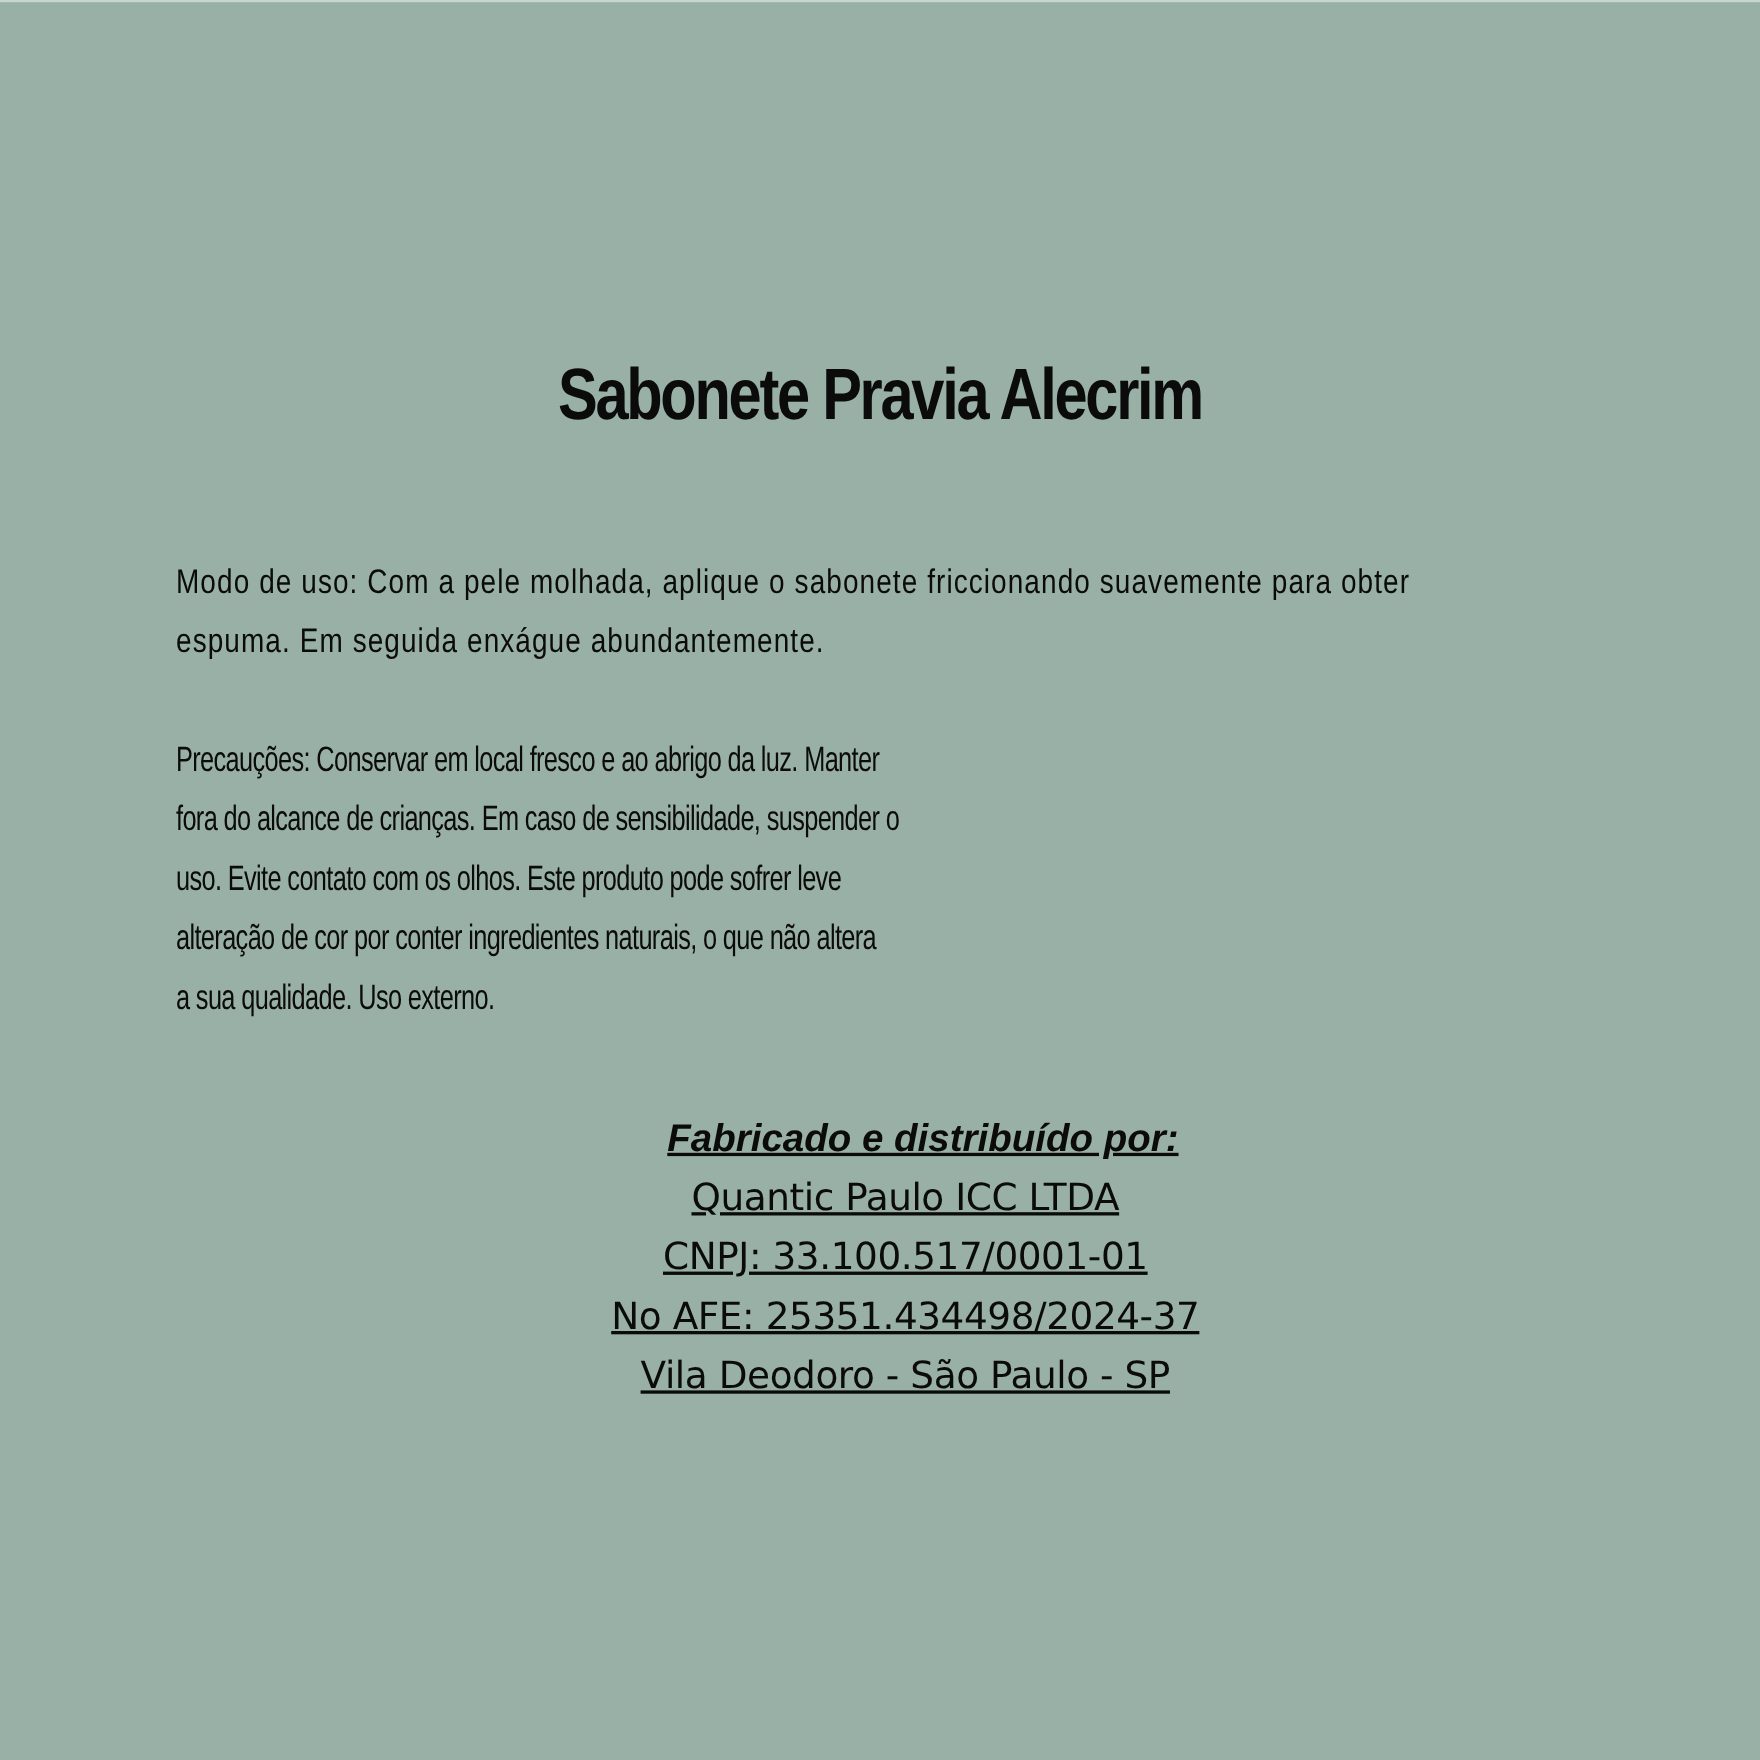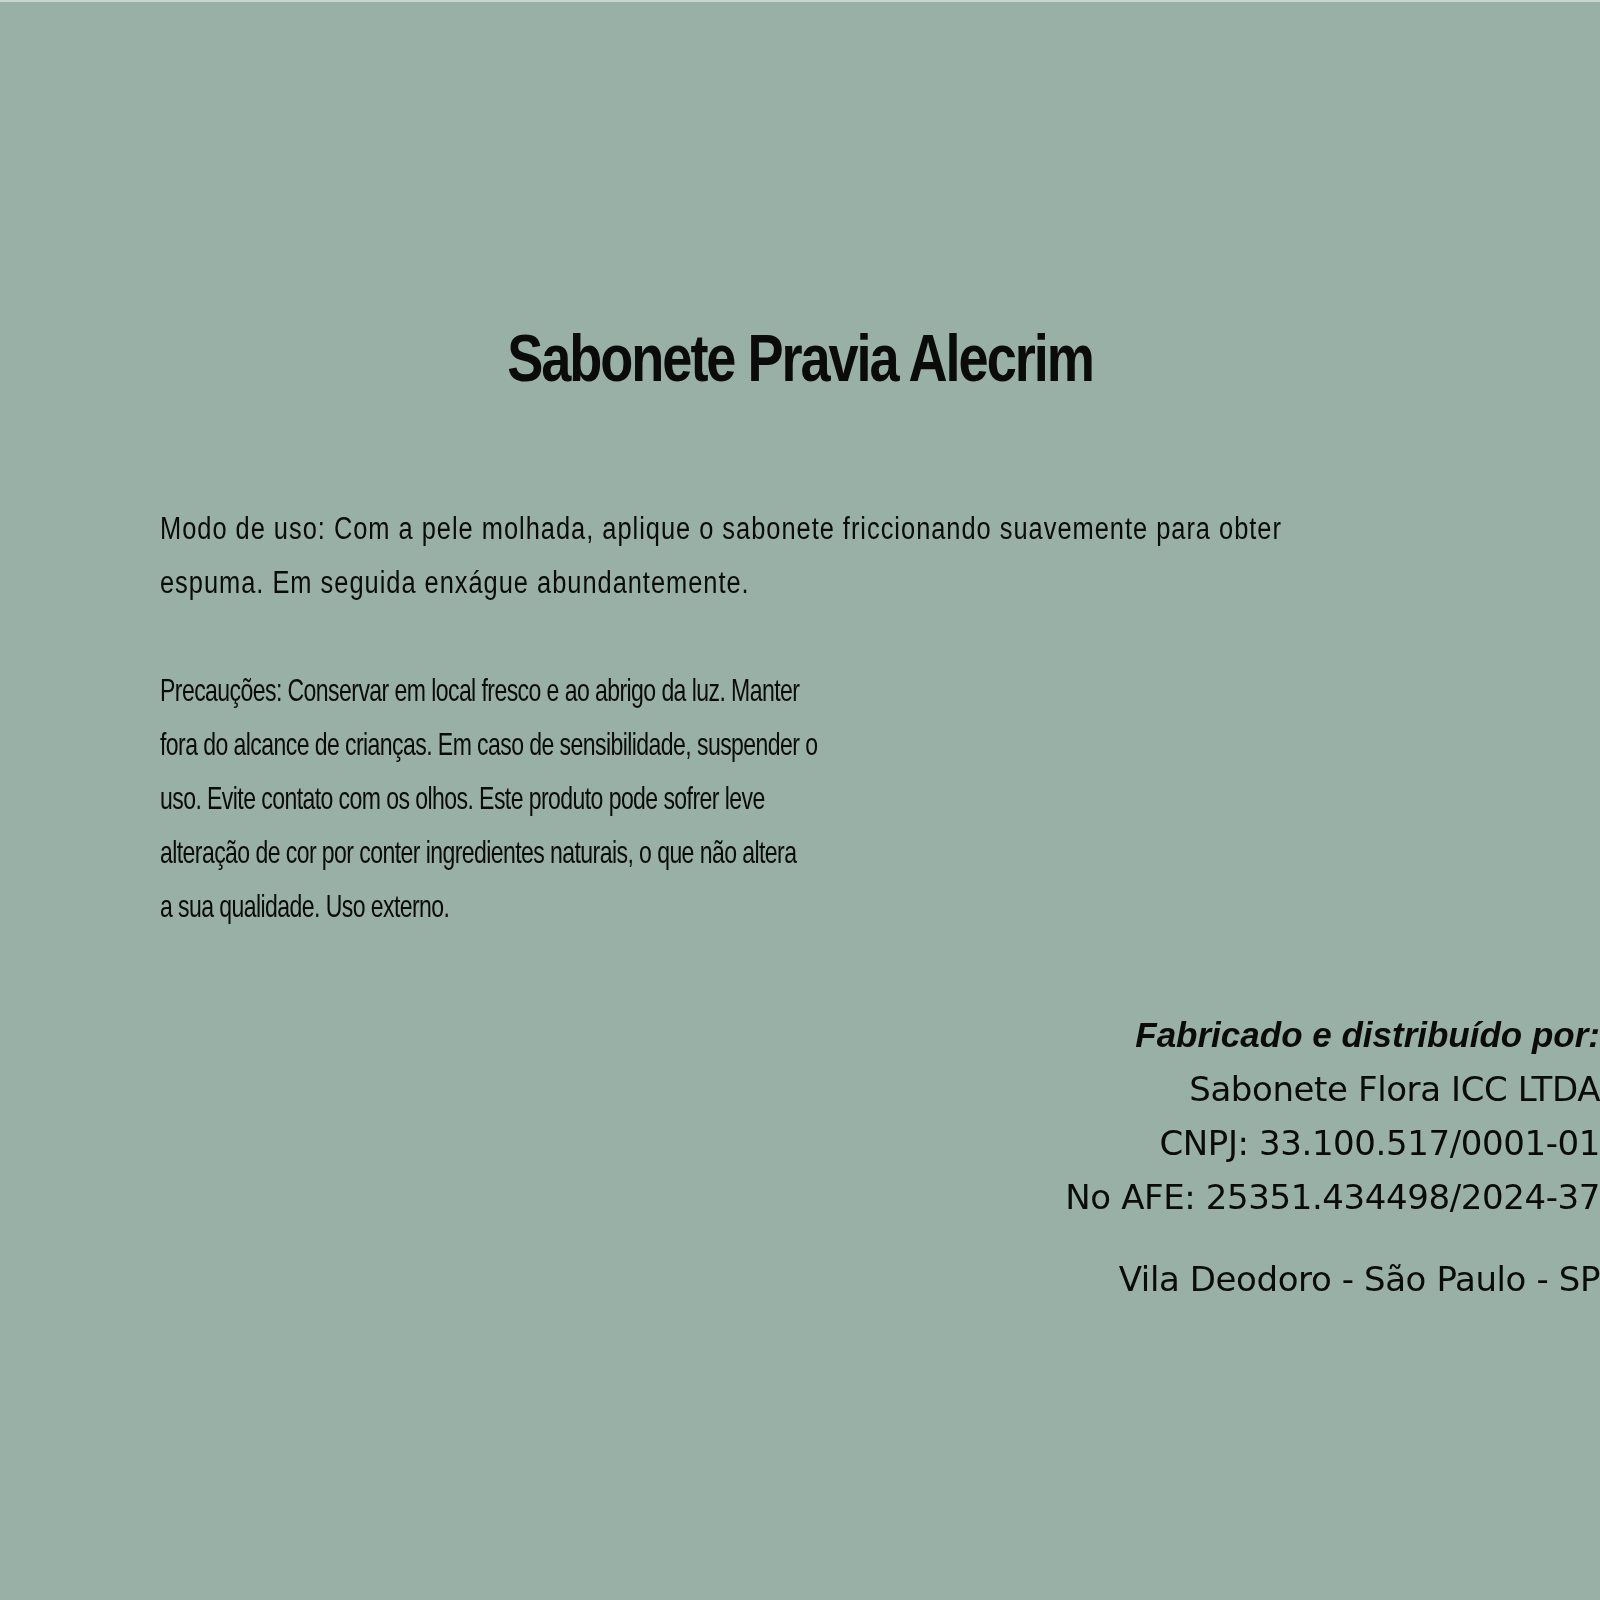--- a/index.html
+++ b/index.html
@@ -59,42 +59,43 @@
       line-height: 54px;
       letter-spacing: -0.8px;
       transform: scaleX(0.72);
       transform-origin: 0 0;
     }
     .maker {
       position: absolute;
       left: 0;
       top: 1008px;
       width: 1600px;
-      text-align: right;
+      text-align: center;
       font-family: "DejaVu Sans", sans-serif;
+      text-decoration: underline;
     }
     .maker-heading {
       font-family: "Liberation Sans", sans-serif;
       font-weight: bold;
       font-style: italic;
       font-size: 35px;
       line-height: 54px;
       margin-left: 78px;
     }
     .maker-line {
       font-size: 34px;
       line-height: 54px;
       letter-spacing: -0.4px;
     }
     .ml-0 { margin-left: 46px; }
     .ml-1 { margin-left: 46px; }
     .ml-2 { margin-left: 46px; }
     .ml-3 { margin-left: 46px; }
     .ml-4 { margin-left: 46px; }
-    .ml-5 { margin-left: 46px; margin-top: 28px; }
+    .ml-5 { margin-left: 46px; }
     .ml-6 { margin-left: 46px; }
   </style>
 </head>
 <body>
 
 <div class="top-line"></div>
 
 <h1 class="title" style="margin:0;">Sabonete Pravia Alecrim</h1>
 
 <section class="usage">
@@ -105,17 +106,17 @@
 <section class="precautions">
   <p>Precauções: Conservar em local fresco e ao abrigo da luz. Manter</p>
   <p>fora do alcance de crianças. Em caso de sensibilidade, suspender o</p>
   <p>uso. Evite contato com os olhos. Este produto pode sofrer leve</p>
   <p>alteração de cor por conter ingredientes naturais, o que não altera</p>
   <p>a sua qualidade. Uso externo.</p>
 </section>
 
 <section class="maker">
   <div class="maker-heading">Fabricado e distribuído por:</div>
-  <div class="maker-line ml-0">Sabonete Flora ICC LTDA</div>
+  <div class="maker-line ml-0">Quantic Paulo ICC LTDA</div>
   <div class="maker-line ml-1">CNPJ: 33.100.517/0001-01</div>
   <div class="maker-line ml-2">No AFE: 25351.434498/2024-37</div>
   <div class="maker-line ml-5">Vila Deodoro - São Paulo - SP</div>
 </section>
 
 </body></html>

